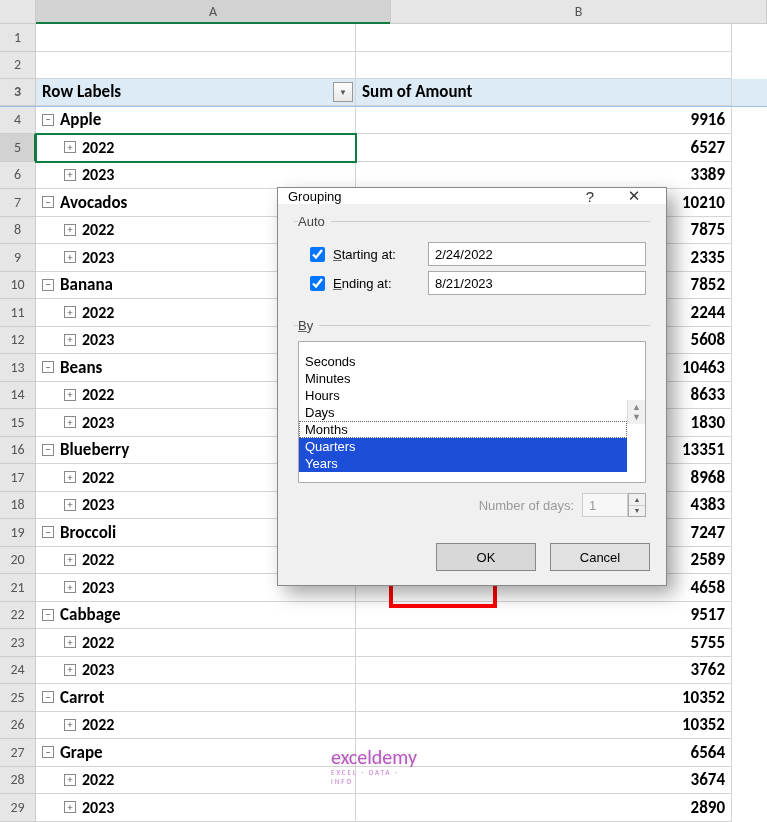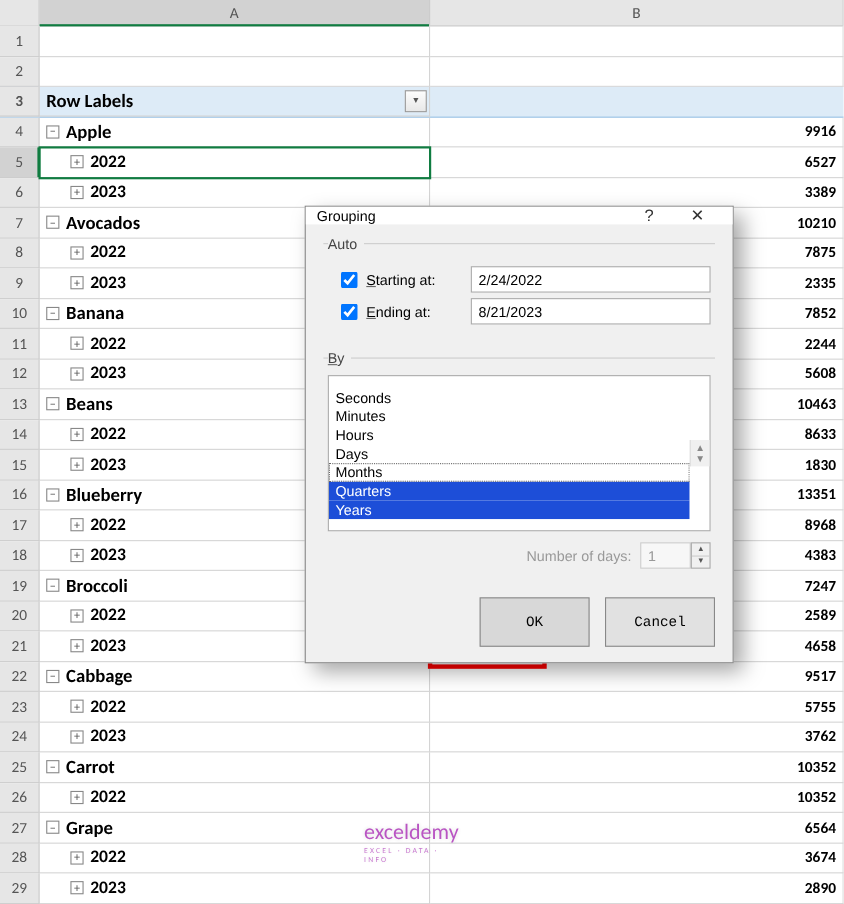--- a/index.html
+++ b/index.html
@@ -82,22 +82,22 @@
     background: #107c41;
   }
   .cell {
     border-right: 1px solid #d4d4d4;
     border-bottom: 1px solid #d4d4d4;
     padding: 0 6px;
     display: flex;
     align-items: center;
     overflow: hidden;
   }
-  .cell-a { width: 355px; }
-  .cell-b { width: 376px; justify-content: flex-end; font-weight: bold; font-size: 14px; }
+  .cell-a { width: 320px; }
+  .cell-b { width: 376px; justify-content: flex-end; font-weight: bold; font-size: 17px; }
   .pivot-header {
     background: #ddebf7;
     font-weight: bold;
     font-size: 17px;
     border-bottom: 1px solid #9bc2e6;
   }
   .pivot-header .cell-a {
     position: relative;
     padding-right: 28px;
   }
@@ -297,25 +297,25 @@
   }
   .spin div:last-child { border-bottom: none; }
   .dlg-footer {
     display: flex;
     justify-content: flex-end;
     gap: 14px;
     margin-top: 16px;
   }
   .dlg-footer button {
     width: 100px;
-    height: 45px;
+    height: 28px;
     border: 1px solid #888;
     background: #e1e1e1;
     font-size: 13px;
-    font-family: Liberation Mono, monospace;
+    font-family: Liberation Sans, sans-serif;
     cursor: pointer;
   }
   .dlg-footer button.ok {
     background: #d8d8d8;
   }
   .watermark {
     position: absolute;
     top: 740px;
     left: 295px;
     color: #a21caf;
@@ -355,20 +355,21 @@
       <div class="row">
         <div class="row-head">2</div>
         <div class="cell cell-a"></div>
         <div class="cell cell-b"></div>
       </div>
       <div class="row pivot-header">
         <div class="row-head">3</div>
         <div class="cell cell-a">Row Labels<div class="filter-btn">
             <span>▼</span>
           </div></div>
+        <div class="cell cell-b" style="justify-content: flex-start; font-size: 17px;">Sum of Amount</div>
       </div>
       <div class="row pivot-row">
         <div class="row-head">4</div>
         <div class="cell cell-a">
           <span class="expander">−</span>
           <span>Apple</span>
         </div>
         <div class="cell cell-b">9916</div>
       </div>
       <div class="row selected pivot-sub">

